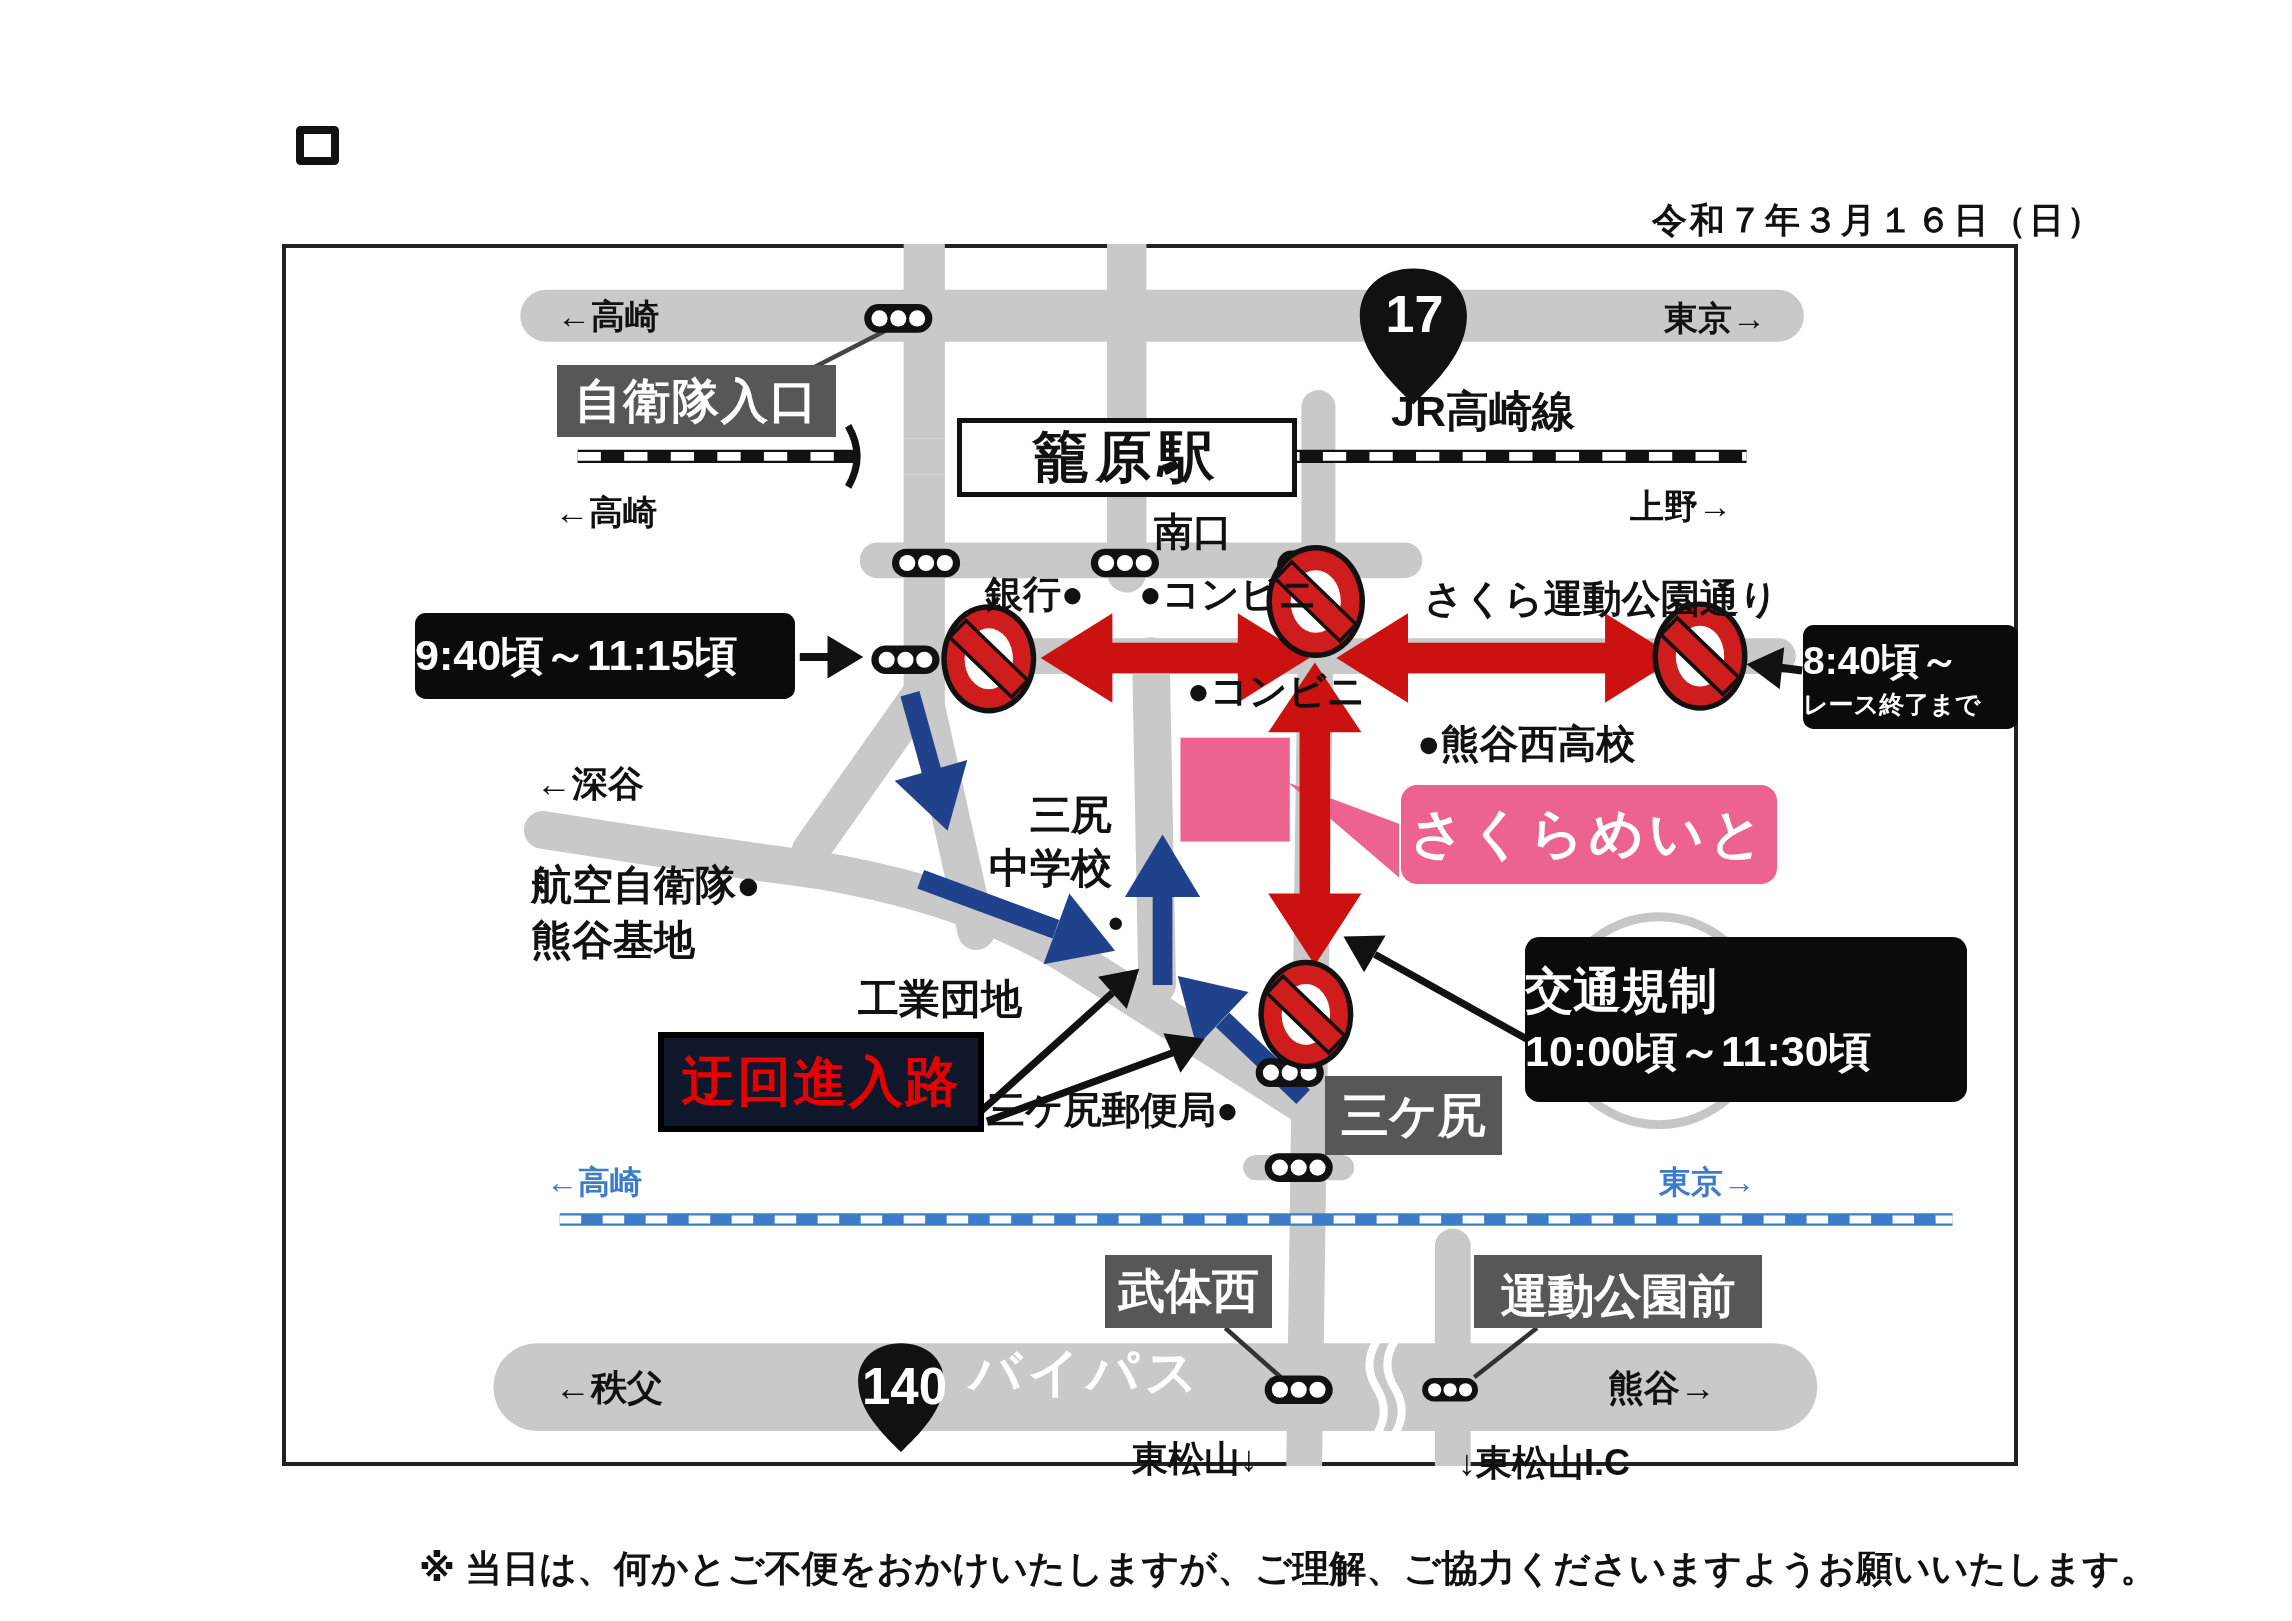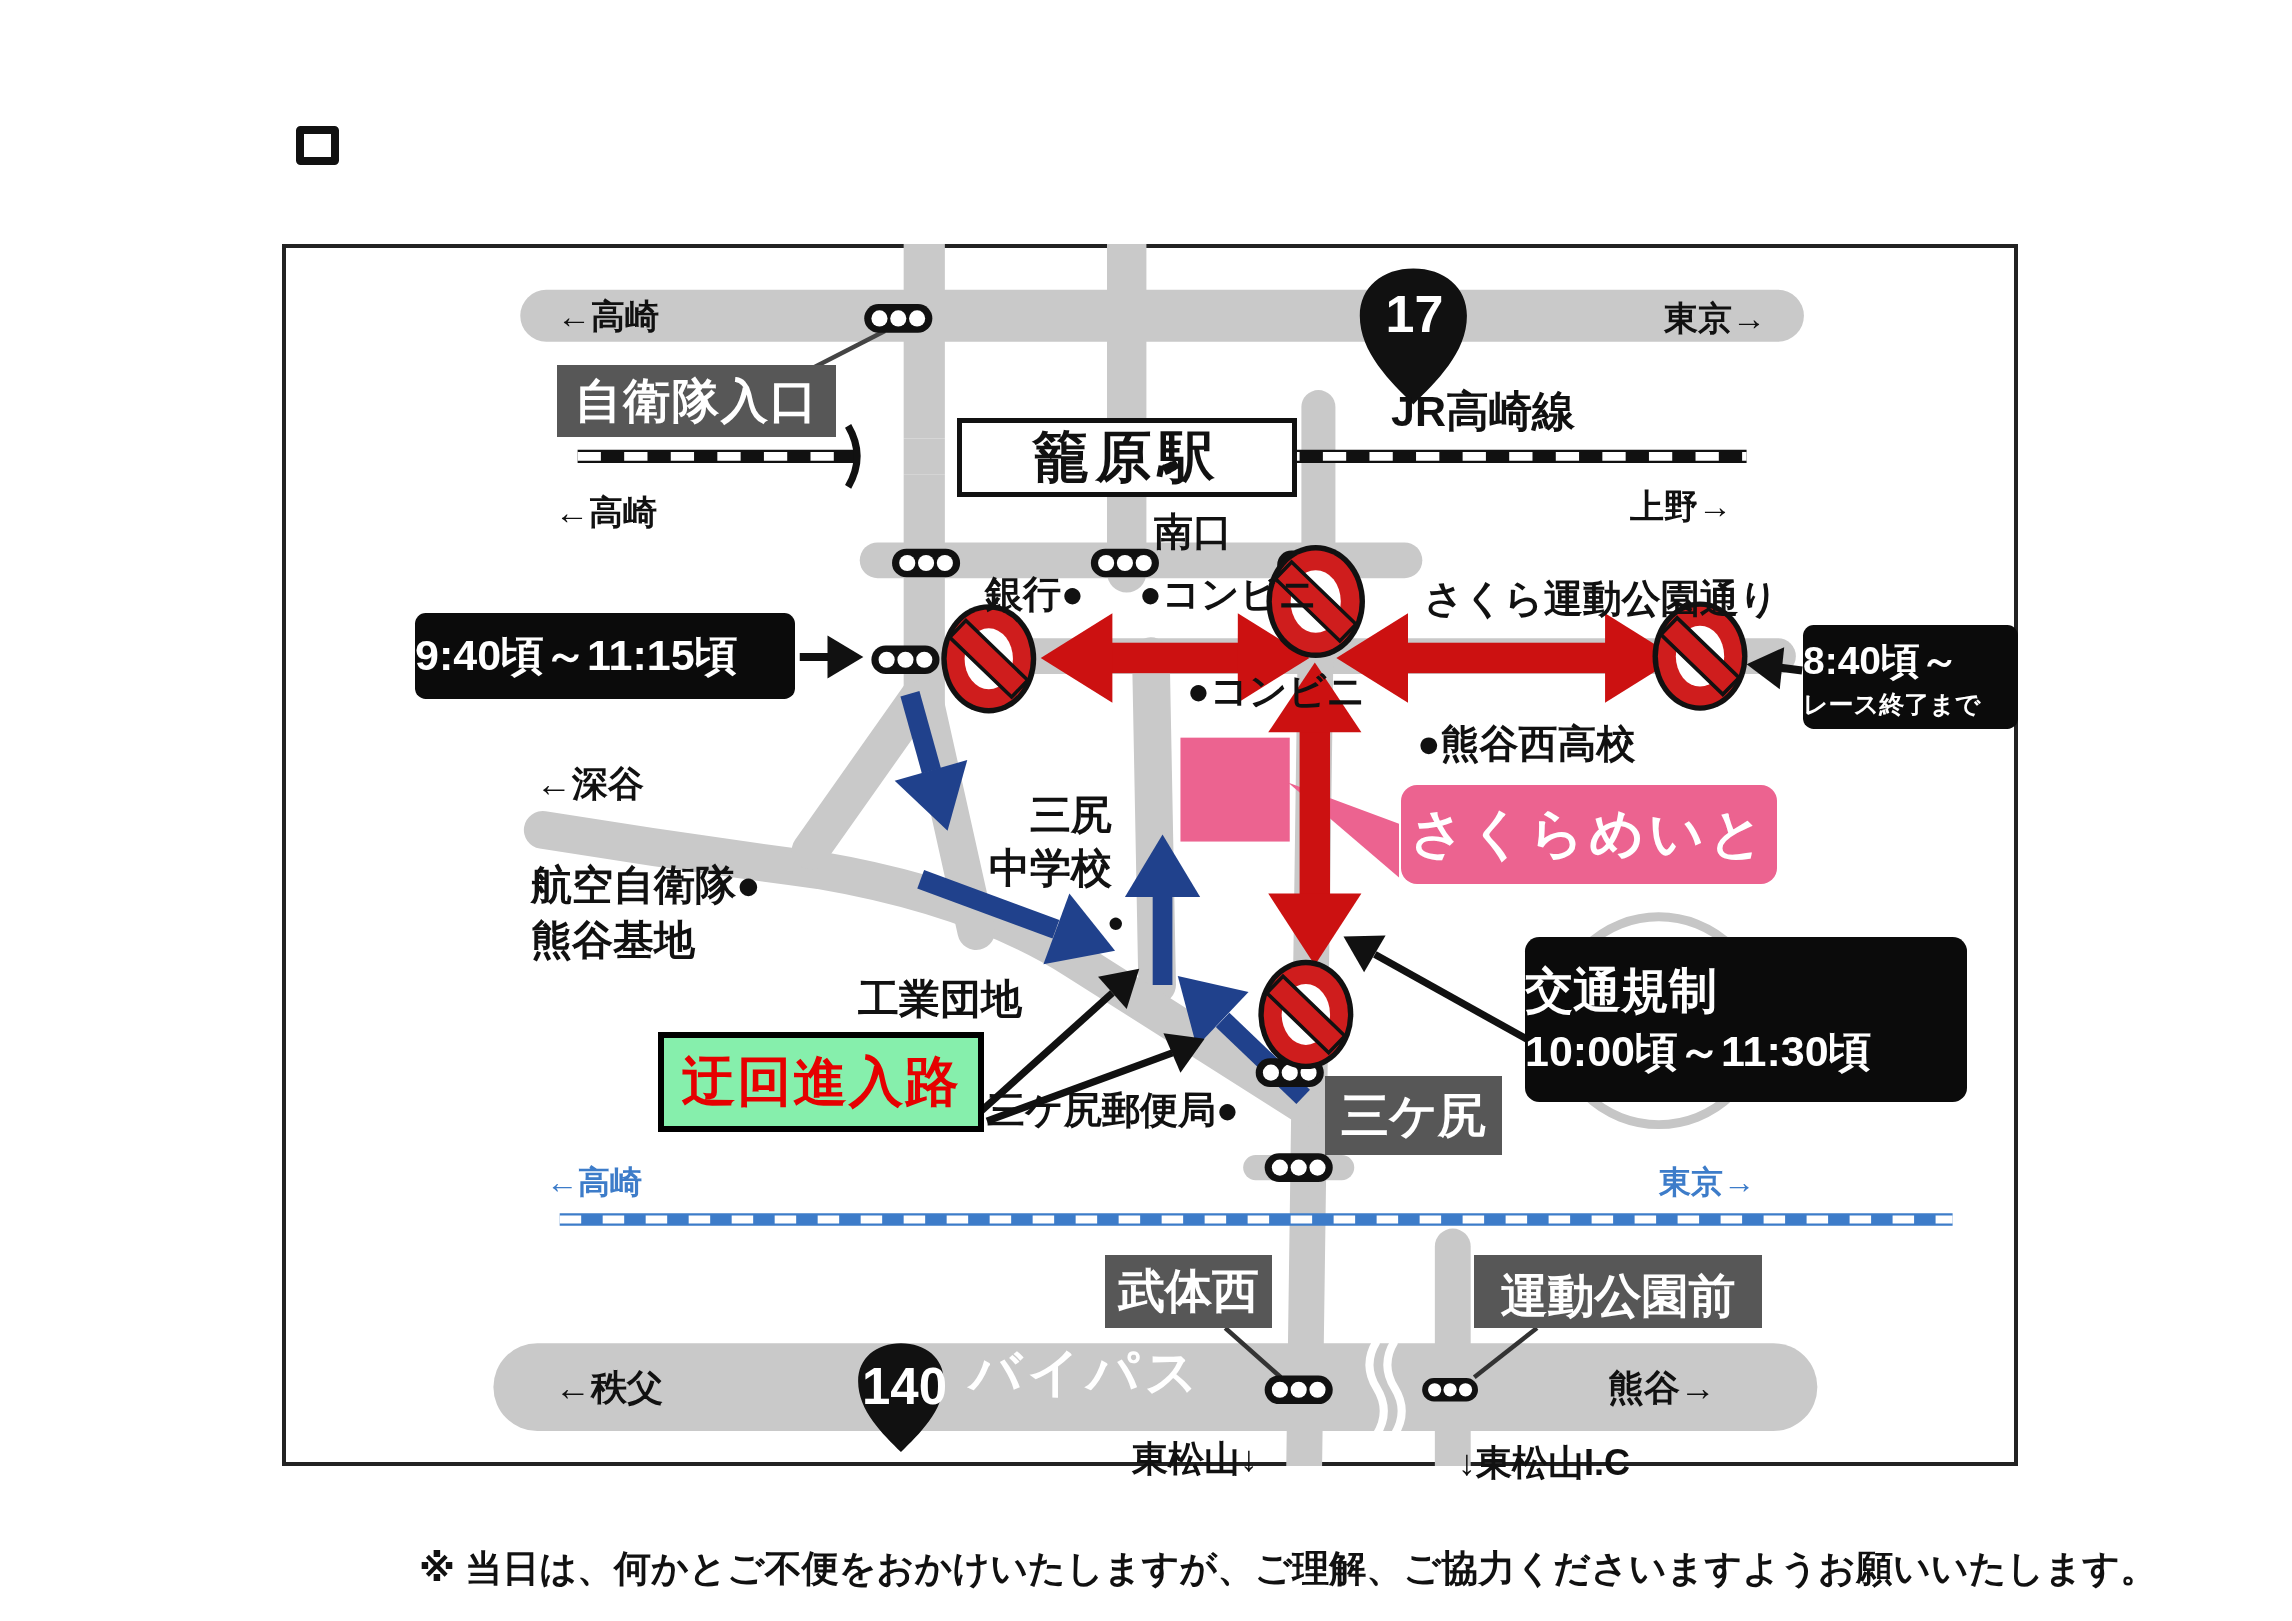--- a/index.html
+++ b/index.html
@@ -11,38 +11,39 @@
   #map-frame{position:absolute;left:282px;top:244px;width:1736px;height:1222px;
              border:4.5px solid #222;background:#fff;box-sizing:border-box;}
   #map-svg{position:absolute;left:282px;top:244px;width:1736px;height:1222px;}
   .darkbox{position:absolute;background:#575757;color:#fff;font-weight:bold;text-align:center;
            display:flex;align-items:center;justify-content:center;white-space:nowrap;}
   .blackbox{position:absolute;background:#0b0b0b;color:#fff;font-weight:bold;text-align:center;
             border-radius:10.7px;display:flex;flex-direction:column;align-items:flex-start;justify-content:center;white-space:nowrap;}
   #kagohara-box{position:absolute;left:957px;top:418px;width:340px;height:79px;background:#fff;
             border:5.4px solid #111;box-sizing:border-box;display:flex;align-items:center;justify-content:center;
             font-weight:bold;font-size:56px;letter-spacing:7.2px;}
-  #ukai-box{position:absolute;left:658px;top:1032px;width:326px;height:100px;background:#86efac;
+  #ukai-box{position:absolute;left:658px;top:1032px;width:326px;height:100px;background:#0f172a;
             border:6.3px solid #000;box-sizing:border-box;display:flex;align-items:center;justify-content:center;
             color:#e60000;font-weight:bold;font-size:54px;letter-spacing:1.8px;}
   #sakurameito-box{position:absolute;left:1401px;top:785px;width:376px;height:99px;background:#ec6390;
             border-radius:16px;display:flex;align-items:center;justify-content:center;
             color:#fff;font-weight:bold;font-size:54px;letter-spacing:4.5px;}
   #title{position:absolute;left:296px;top:120px;font-size:49px;font-weight:bold;letter-spacing:0.9px;}
   .title-square{display:inline-block;width:27px;height:23px;border:8px solid #111;border-radius:4.5px;
             margin-right:9px;vertical-align:baseline;}
   #date{position:absolute;left:1652px;top:197px;font-size:35px;font-weight:bold;letter-spacing:2.7px;}
   #note{position:absolute;left:419px;top:1544px;font-size:37px;font-weight:bold;letter-spacing:0px;}
 </style>
 </head>
 <body>
 
 <div id="page">
 
   <div id="title"><span class="title-square"></span></div>
+  <div id="date">令和７年３月１６日（日）</div>
   <div id="note">※ 当日は、何かとご不便をおかけいたしますが、ご理解、ご協力くださいますようお願いいたします。</div>
 
   <div id="map-frame"></div>
 
   <svg id="map-svg" viewBox="315 273 1938 1364">
 
     <g stroke="#c9c9c9" fill="none" stroke-linecap="round">
       <line x1="610" y1="353" x2="1985" y2="353" stroke-width="58"></line>
       <line x1="1032" y1="268" x2="1032" y2="792" stroke-width="46"></line>
       <line x1="1258" y1="268" x2="1258" y2="640" stroke-width="44"></line>

